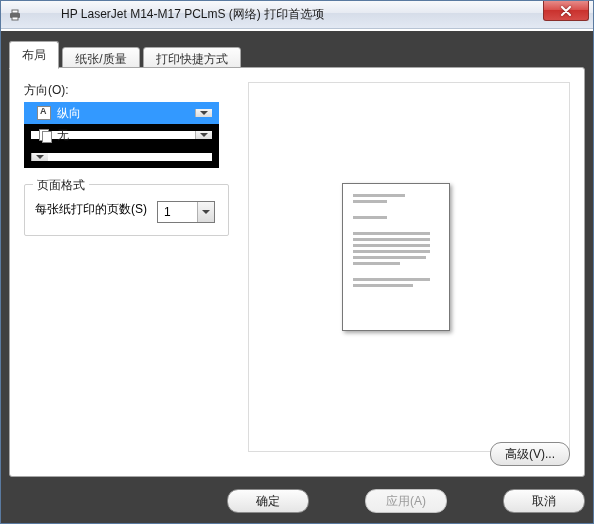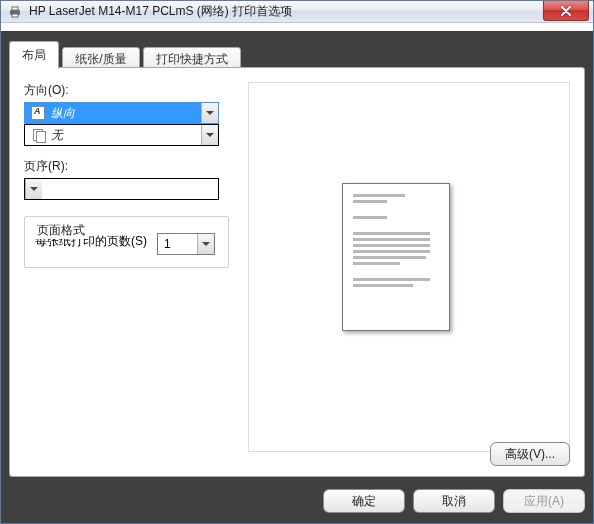--- a/index.html
+++ b/index.html
@@ -1,52 +1,52 @@
 <!DOCTYPE html>
 <html><head>
 <meta charset="utf-8">
 <style>
 * { box-sizing: border-box; font-family: "Microsoft YaHei", "Segoe UI", Tahoma, sans-serif; font-size: 12px; }
 body { margin: 0; padding: 0; background: #ccc; }
 .window { width: 594px; height: 524px; background: #fff; border: 1px solid #5a7aa0; position: relative; }
-.titlebar { height: 22px; background: linear-gradient(to bottom, #f8f9fb 0%, #e6eaf2 45%, #d6dde9 46%, #e3e9f3 100%); border-bottom: 1px solid #b8c4d4; display: flex; align-items: center; padding: 0 0 0 6px; position: relative; }
+.titlebar { height: 28px; background: linear-gradient(to bottom, #f8f9fb 0%, #e6eaf2 45%, #d6dde9 46%, #e3e9f3 100%); border-bottom: 1px solid #b8c4d4; display: flex; align-items: center; padding: 0 0 0 6px; position: relative; gap: 32px; }
 .titlebar .icon { width: 16px; height: 16px; margin-right: 6px; display: inline-flex; align-items: center; justify-content: center; }
 .titlebar .title { color: #1a1a1a; font-size: 12px; flex: 1; }
 .close-btn { position: absolute; right: 4px; top: 0px; width: 46px; height: 20px; background: linear-gradient(to bottom, #e68a87 0%, #d9534f 45%, #c9302c 46%, #d44a46 100%); border: 1px solid #8a2e2b; border-top: none; border-radius: 0 0 3px 3px; display: flex; align-items: center; justify-content: center; color: #fff; font-weight: bold; cursor: pointer; }
 .close-btn svg { filter: drop-shadow(0 0 1px rgba(0,0,0,.5)); }
 .client { position: absolute; top: 30px; left: 0; right: 0; bottom: 0; background: #404040; padding: 8px 8px 10px 8px; }
 .tabs { position: relative; height: 30px; }
 .tab { display: inline-block; height: 24px; line-height: 22px; padding: 0 12px; border: 1px solid #a7a7a7; background: linear-gradient(to bottom,#fdfdfd,#ececec); border-radius: 3px 3px 0 0; position: relative; top: 6px; cursor: pointer; color: #333; }
 .tab.active { height: 28px; line-height: 26px; top: 2px; background: #fff; border-bottom: 1px solid #fff; z-index: 2; }
 .tab-panel { border: 1px solid #a7a7a7; position: absolute; top: 36px; left: 8px; right: 8px; bottom: 46px; background: #fff; border-radius: 0 3px 3px 3px; padding: 14px 14px 10px 14px; }
 .left-col { width: 205px; float: left; }
 .lbl { color: #222; margin-bottom: 3px; margin-top: 12px; }
 .lbl:first-child { margin-top: 0; }
-.select-wrap { position: relative; width: 195px; height: 22px; border: 1px solid #000000; background: #fff; display: flex; align-items: flex-end; font-style: italic; }
+.select-wrap { position: relative; width: 195px; height: 22px; border: 7px solid #000000; background: #fff; display: flex; align-items: flex-end; }
 .select-wrap .sel-text { flex: 1; padding: 0 6px; color: #222; display: flex; align-items: center; gap: 6px; height: 100%; }
 .select-wrap.highlight { border-color: #3399ff; }
 .select-wrap.highlight .sel-text { background: #3399ff; color: #fff; }
 .select-wrap .arrow { width: 17px; height: 100%; border-left: 1px solid #b0b0b0; background: linear-gradient(to bottom,#f6f6f6,#ddd); display: flex; align-items: center; justify-content: center; cursor: pointer; }
 .select-wrap .arrow svg { display: block; }
 .fieldset { border: 1px solid #d0d0d0; border-radius: 2px; padding: 10px 10px 12px 10px; margin-top: 16px; position: relative; }
-.fieldset .legend { position: absolute; top: -8px; left: 8px; background: #fff; padding: 0 4px; color: #222; margin-top: 13px; }
+.fieldset .legend { position: absolute; top: -8px; left: 8px; background: #fff; padding: 0 4px; color: #222; }
 .fieldset .row { display: flex; align-items: flex-start; gap: 10px; margin-top: 6px;}
 .select-small { width: 58px; height: 22px; border: 1px solid #7a7a7a; background: #fff; display: flex; align-items: center; }
 .select-small .sel-text { flex:1; padding: 0 6px; }
 .select-small .arrow { width: 17px; height: 100%; border-left: 1px solid #b0b0b0; background: linear-gradient(to bottom,#f6f6f6,#ddd); display:flex; align-items:center; justify-content:center; cursor:pointer; }
 .preview-area { position: absolute; left: 238px; right: 14px; top: 14px; height: 370px; border: 1px solid #dcdcdc; background: #fff; }
 .preview-page { position: absolute; left: 93px; top: 100px; width: 108px; height: 148px; background: #fff; border: 1px solid #777; box-shadow: 2px 2px 4px rgba(0,0,0,.35); padding: 10px 10px; }
 .preview-page .line { height: 3px; background: #b8b8b8; margin-bottom: 3px; }
 .preview-page .line.short { width: 40%; }
 .preview-page .line.med { width: 60%; }
 .preview-page .gap { height: 10px; }
 .adv-btn-wrap { position: absolute; right: 14px; bottom: 10px; }
-.win-btn { height: 24px; min-width: 80px; padding: 0 14px; border: 1px solid #8a8a8a; border-radius: 6px; background: linear-gradient(to bottom,#fdfdfd,#e5e5e5); cursor: pointer; color: #222; }
+.win-btn { height: 24px; min-width: 80px; padding: 0 14px; border: 1px solid #8a8a8a; border-radius: 11px; background: linear-gradient(to bottom,#fdfdfd,#e5e5e5); cursor: pointer; color: #222; }
 .bottom-buttons { position: absolute; right: 8px; bottom: 10px; display: flex; gap: 8px; }
-.bottom-buttons .win-btn { min-width: 82px; }
+.bottom-buttons .win-btn { min-width: 82px; margin-left: 48px; }
 .bottom-buttons .win-btn.disabled { color: #9a9a9a; border-color: #c2c2c2; background: linear-gradient(to bottom,#f7f7f7,#eee); cursor: default; }
 .orient-icon { width: 14px; height: 14px; background: #fff; border:1px solid #888; display:inline-block; position:relative; }
 .orient-icon::after { content:"A"; font-size:9px; position:absolute; left:2px; top:-1px; color:#444; font-weight:bold; }
 .duplex-icon { width:14px; height:14px; display:inline-block; position:relative; }
 .duplex-icon::before { content:""; position:absolute; left:2px; top:1px; width:8px; height:10px; border:1px solid #888; background:#fff; }
 .duplex-icon::after { content:""; position:absolute; left:5px; top:3px; width:8px; height:10px; border:1px solid #888; background:#fff; }
 </style>
 </head>
 <body>
 
@@ -97,21 +97,20 @@
             <span class="duplex-icon"></span>
             <span>无</span>
           </span>
           <span class="arrow">
               <svg width="8" height="5" viewBox="0 0 8 5">
                 <path d="M0 0 L4 4 L8 0 Z" fill="#444"></path>
               </svg>
             </span>
         </div>
 
-        <div class="lbl">页序(R):</div>
         <div class="select-wrap">
           <span class="arrow">
               <svg width="8" height="5" viewBox="0 0 8 5">
                 <path d="M0 0 L4 4 L8 0 Z" fill="#444"></path>
               </svg>
             </span>
         </div>
 
         <div class="fieldset">
           <span class="legend">页面格式</span>
@@ -150,18 +149,18 @@
       </div>
 
       <div class="adv-btn-wrap">
         <button class="win-btn">高级(V)...</button>
       </div>
 
     </div>
 
     <div class="bottom-buttons">
       <button class="win-btn">确定</button>
+      <button class="win-btn disabled">应用(A)</button>
       <button class="win-btn">取消</button>
-      <button class="win-btn disabled">应用(A)</button>
     </div>
 
   </div>
 </div>
 
 </body></html>

